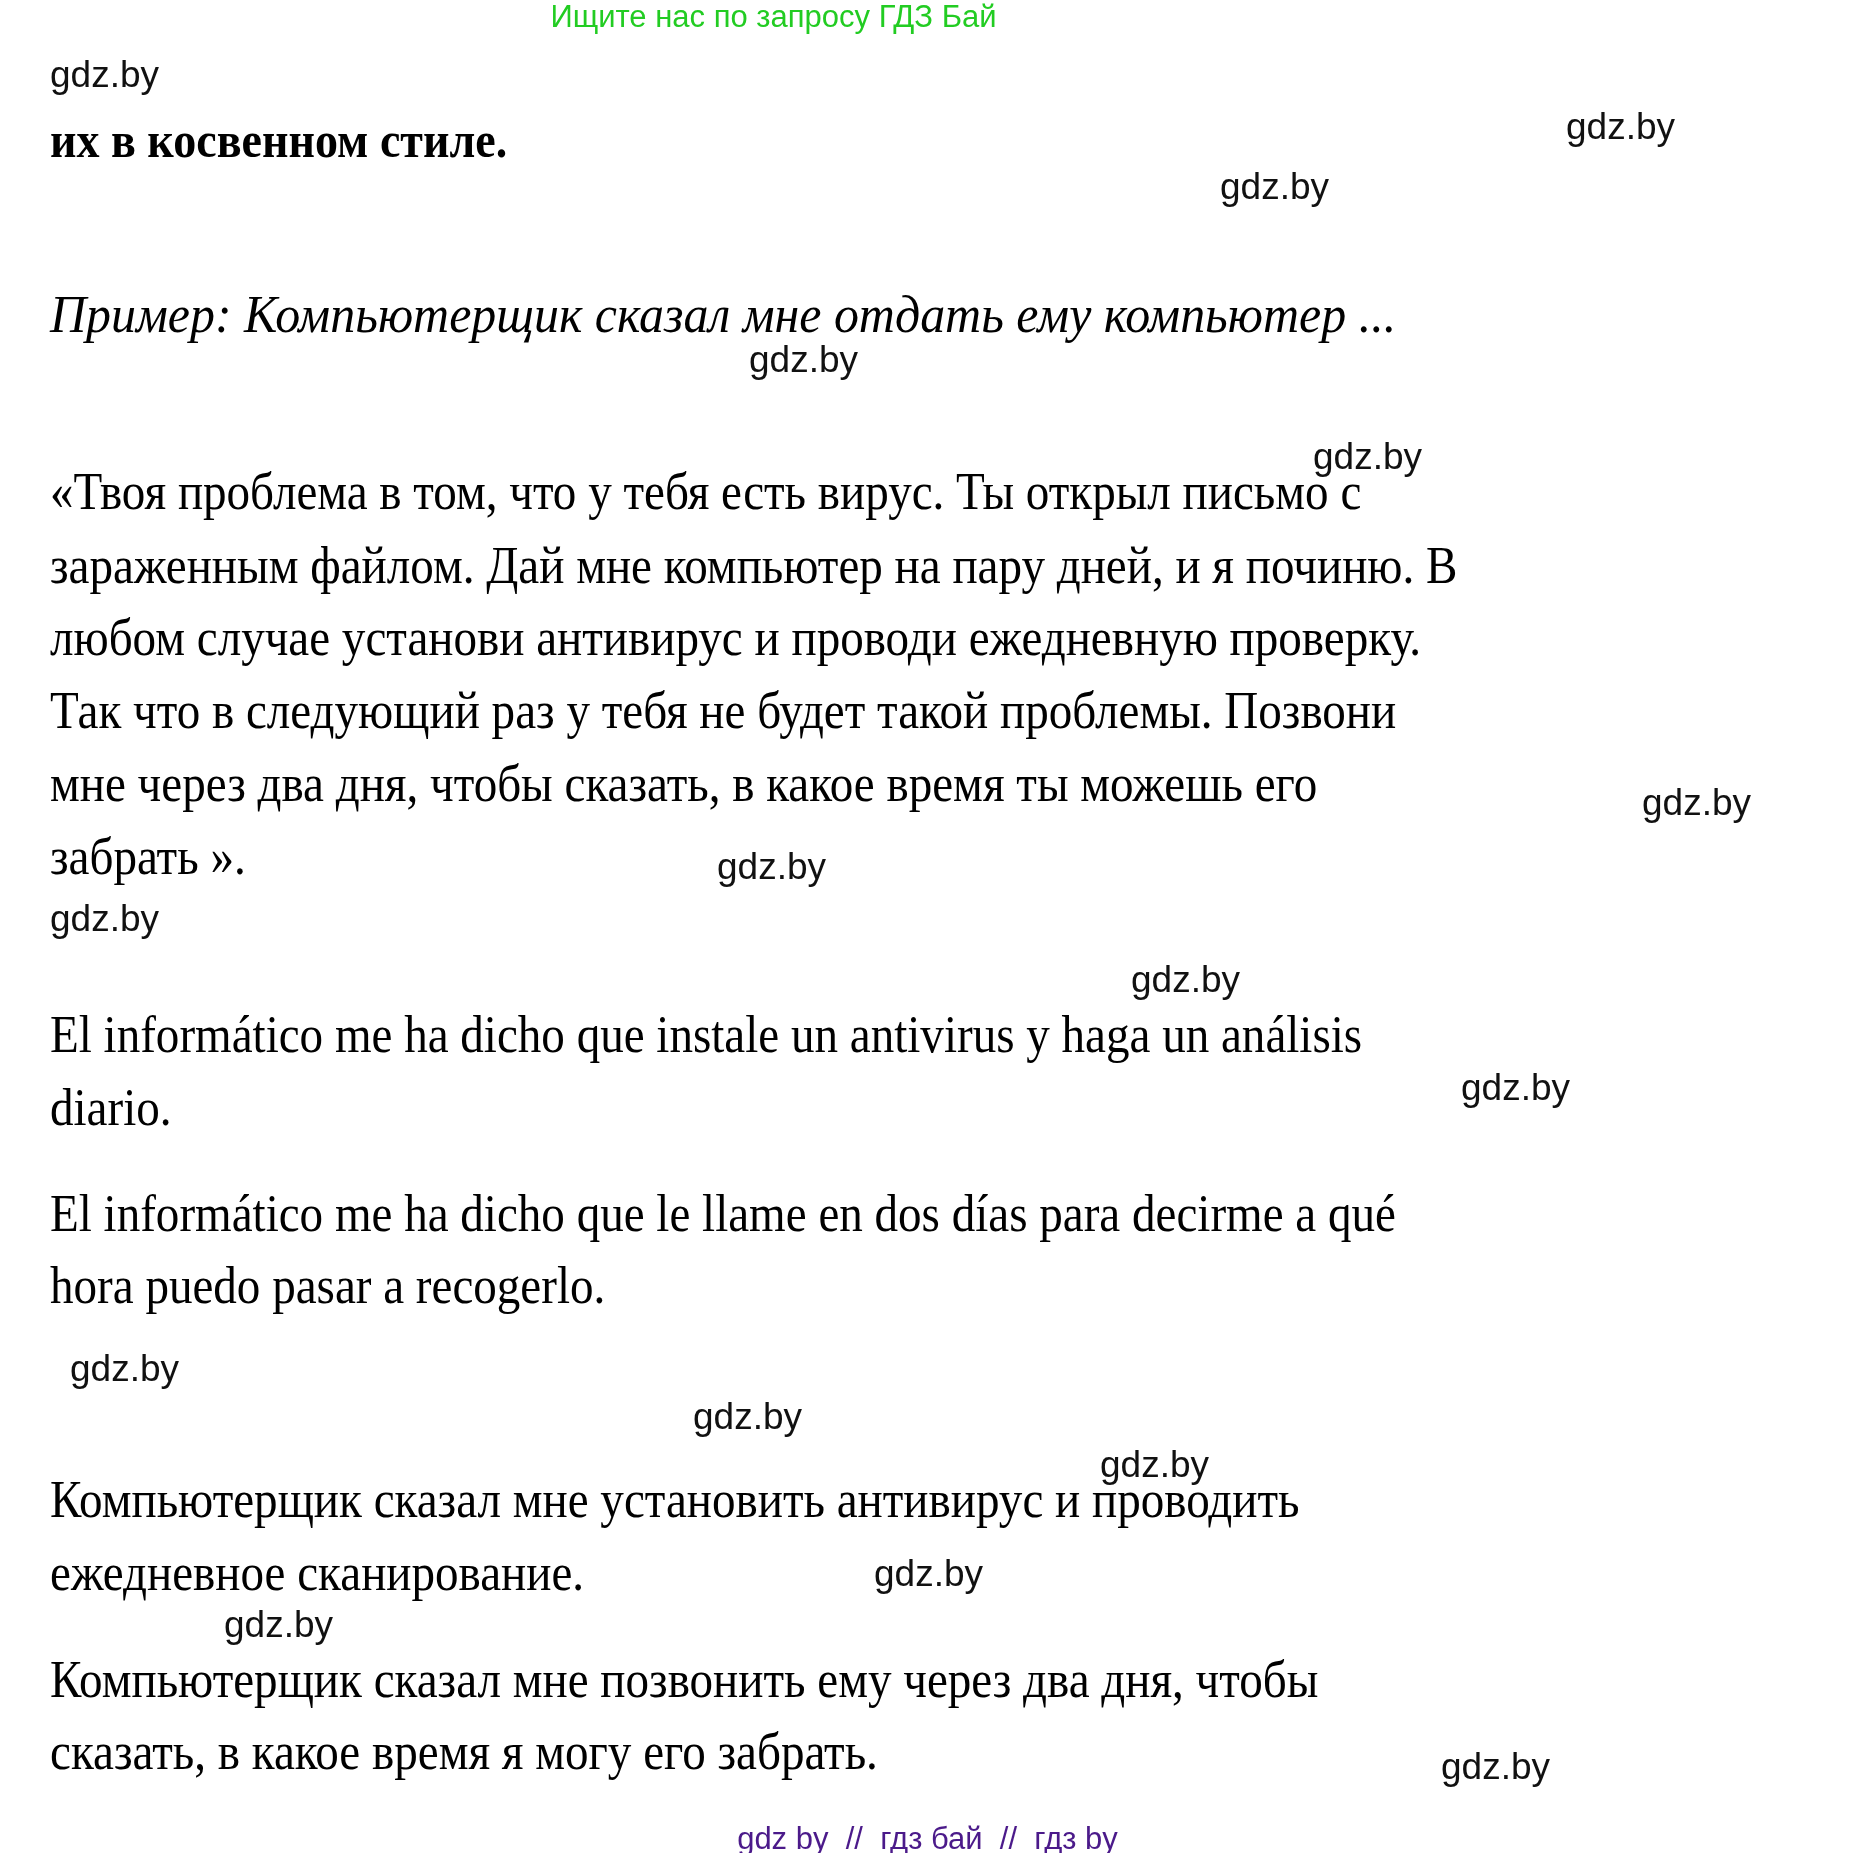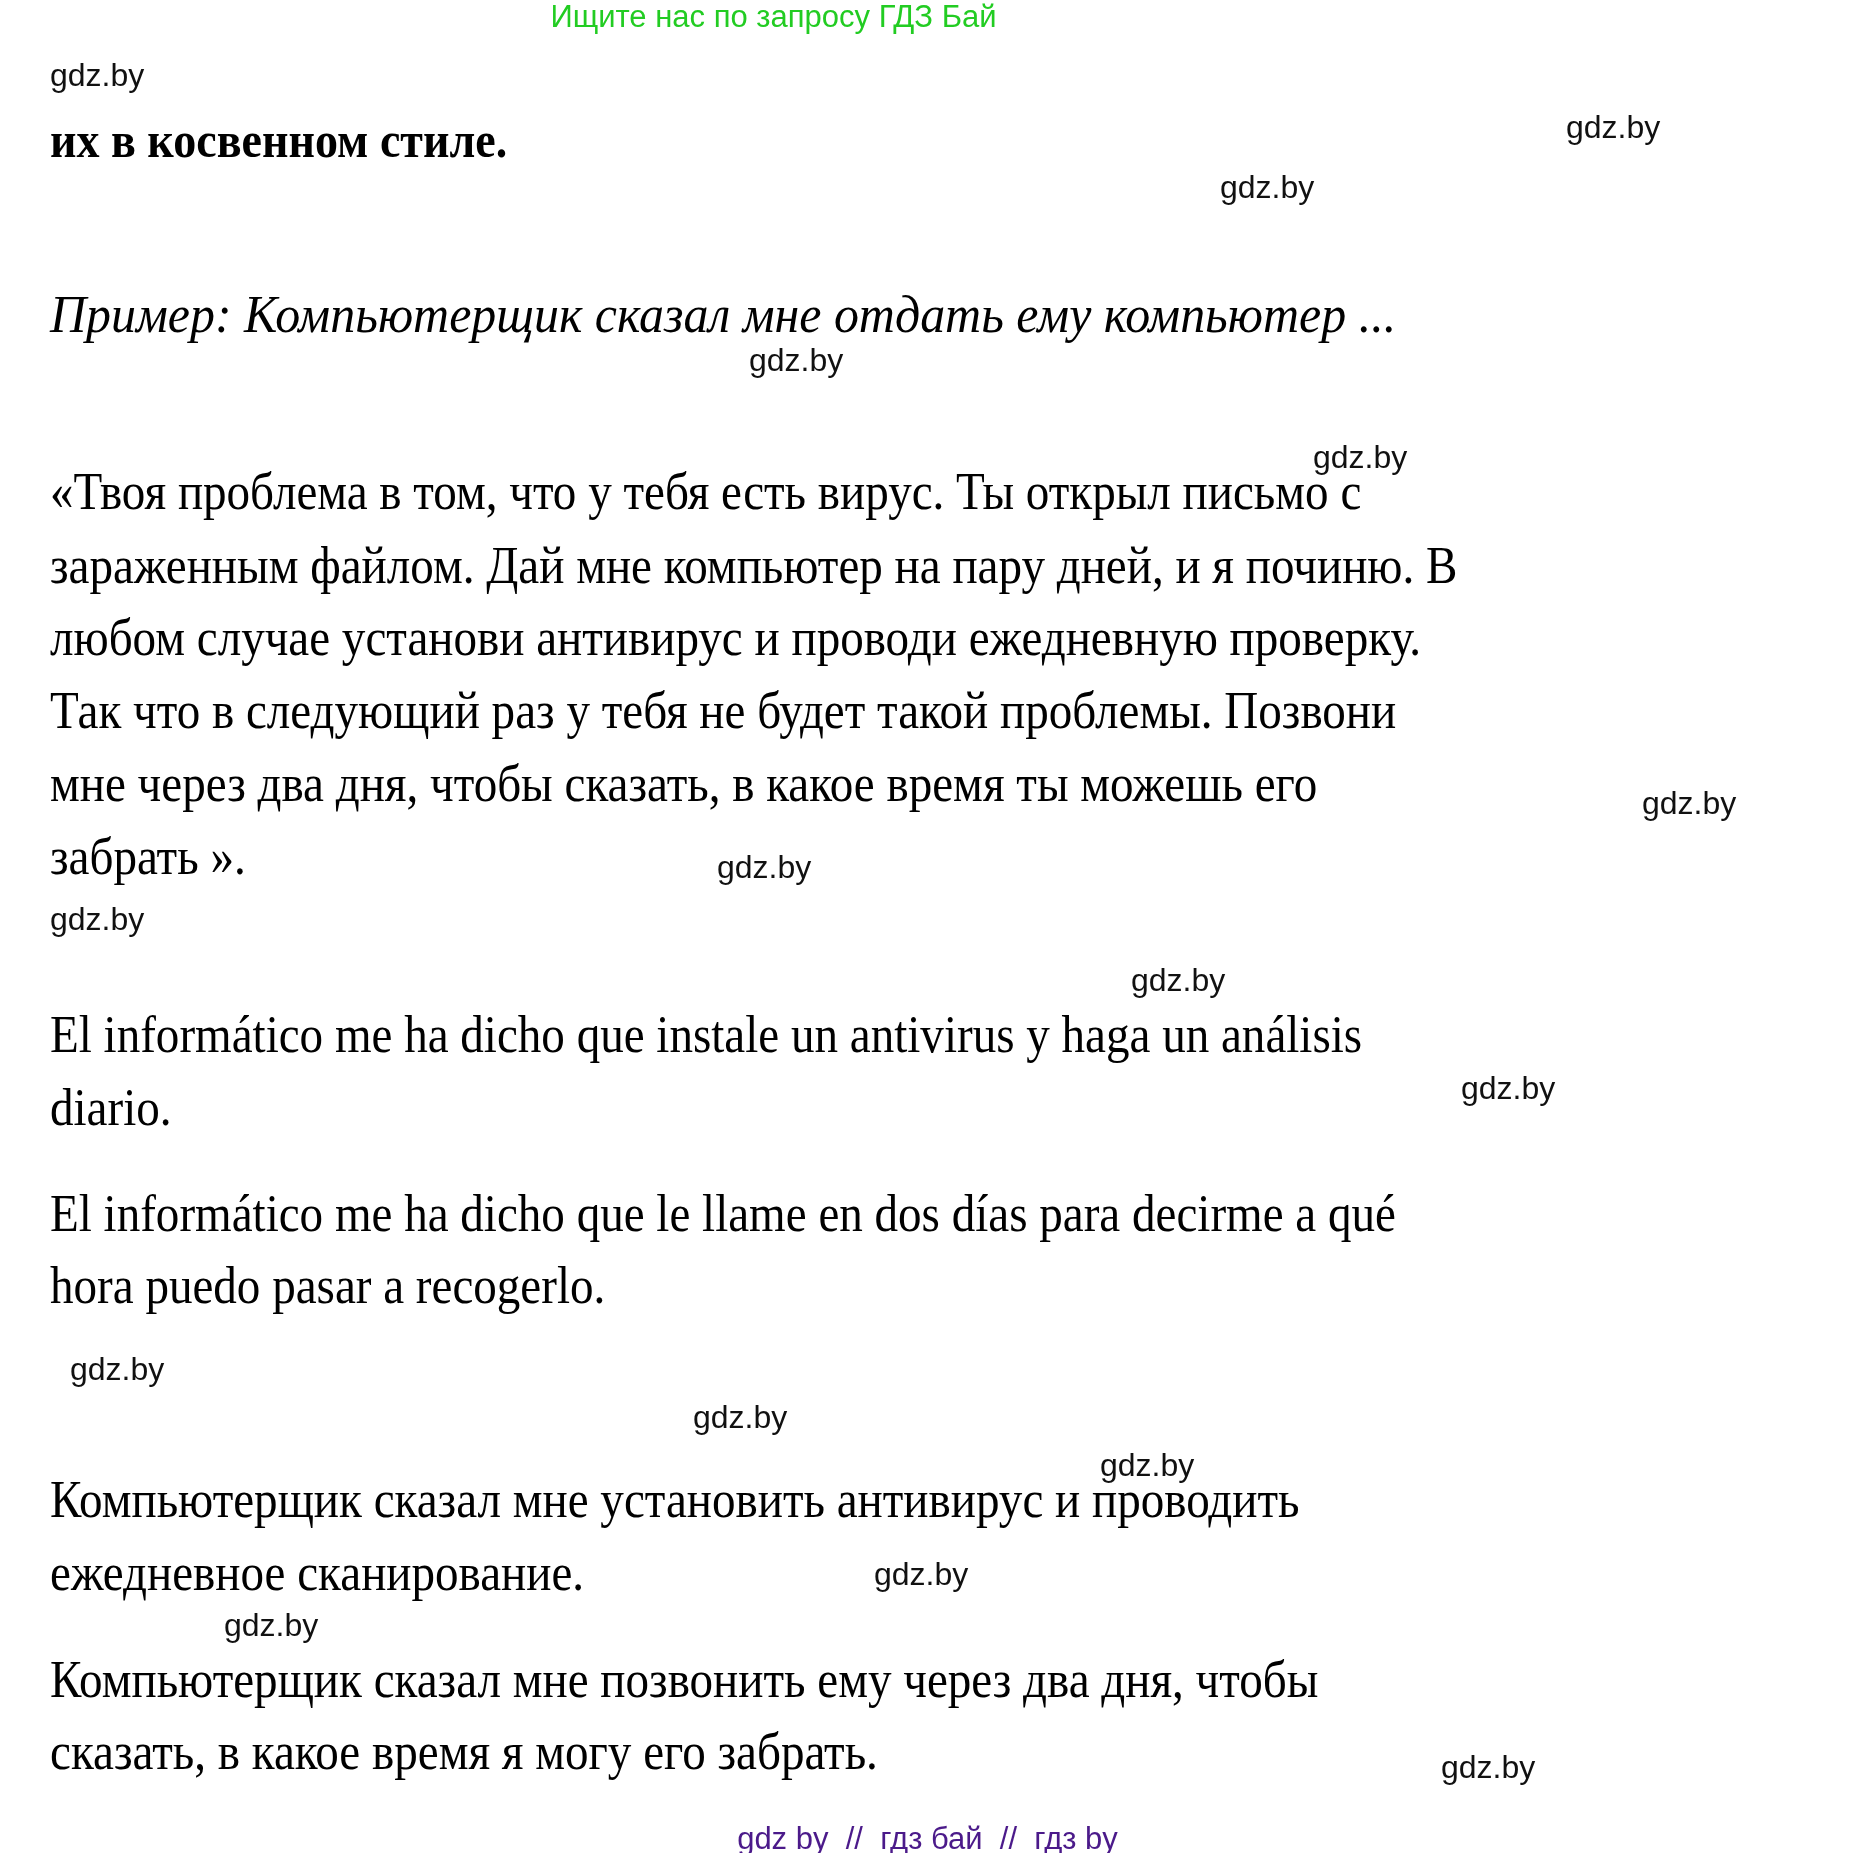--- a/index.html
+++ b/index.html
@@ -1,20 +1,20 @@
 <!DOCTYPE html>
 <html><head>
 <meta charset="utf-8">
 <style>
   html, body { margin: 0; padding: 0; background: #ffffff; }
   body { width: 1855px; height: 1853px; position: relative; overflow: hidden; }
   .abs { position: absolute; white-space: nowrap; }
   .header { left: 0; width: 1547px; top: 0; text-align: center; font-family: "Liberation Sans", sans-serif; font-size: 31px; line-height: 34px; }
   .footer { left: 0; width: 1855px; top: 1822px; text-align: center; font-family: "Liberation Sans", sans-serif; font-size: 31px; line-height: 34px; }
-  .wm { font-family: "Liberation Sans", sans-serif; font-size: 32px; color: #111; line-height: 30px; }
+  .wm { font-family: "Liberation Sans", sans-serif; font-size: 37px; color: #111; line-height: 30px; }
   .serif { font-family: "Liberation Serif", serif; color: #000; font-size: 52px; line-height: 60px; transform-origin: left top; }
   .title { font-weight: bold; font-size: 50px; }
   .italic { font-style: italic; font-size: 52px; }
 </style>
 </head>
 <body>
 
 <div class="abs header" style="color:#22cc22;">Ищите нас по запросу ГДЗ Бай</div>
 
 <div class="abs wm" style="left:50px; top:60px;">gdz.by</div>

